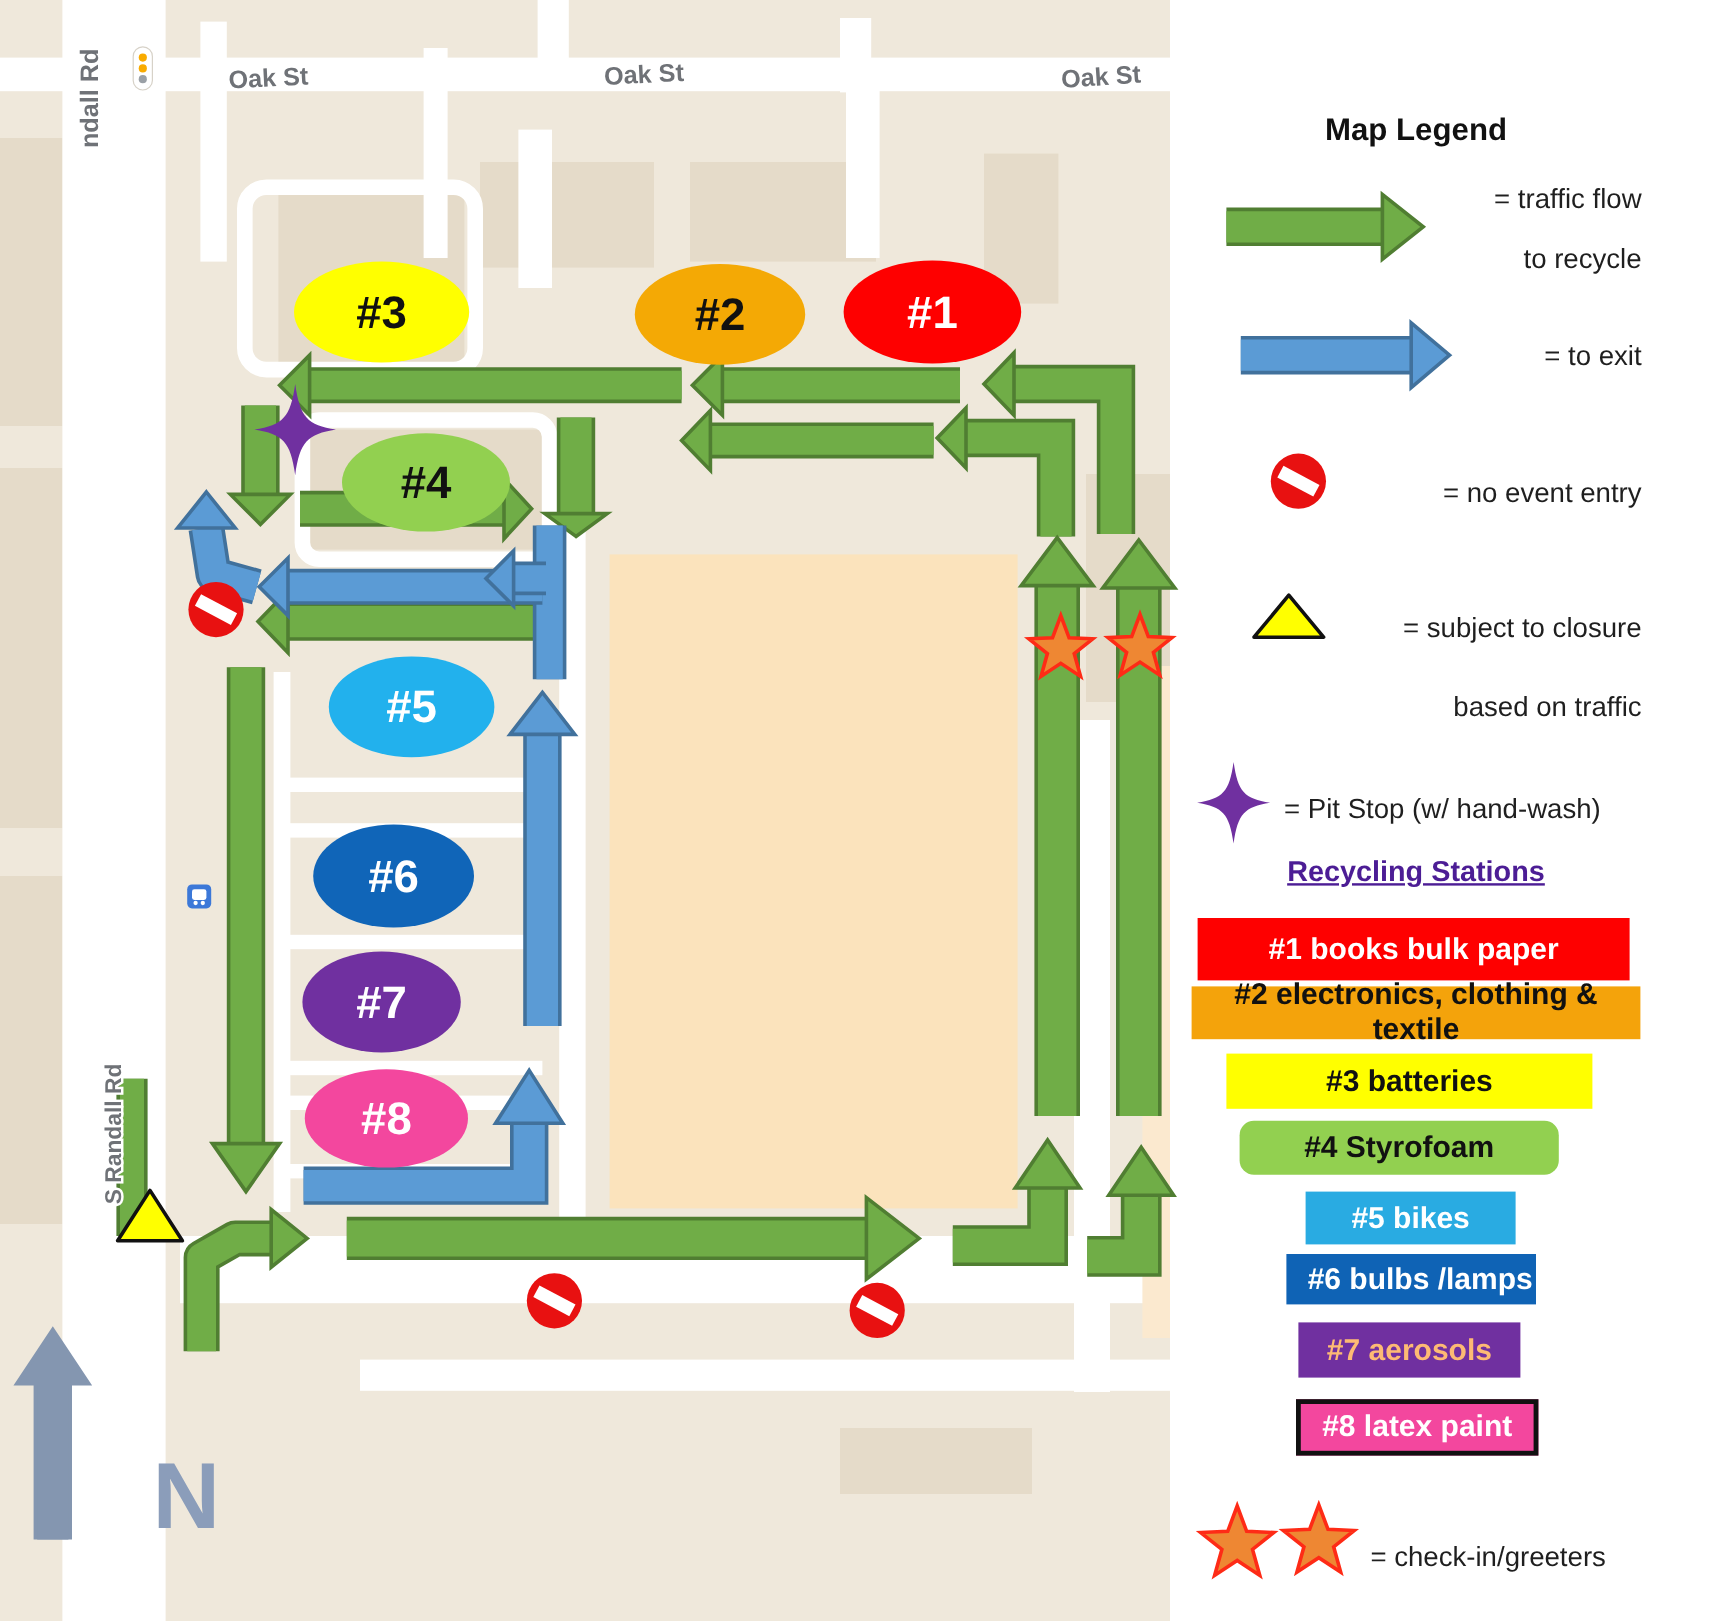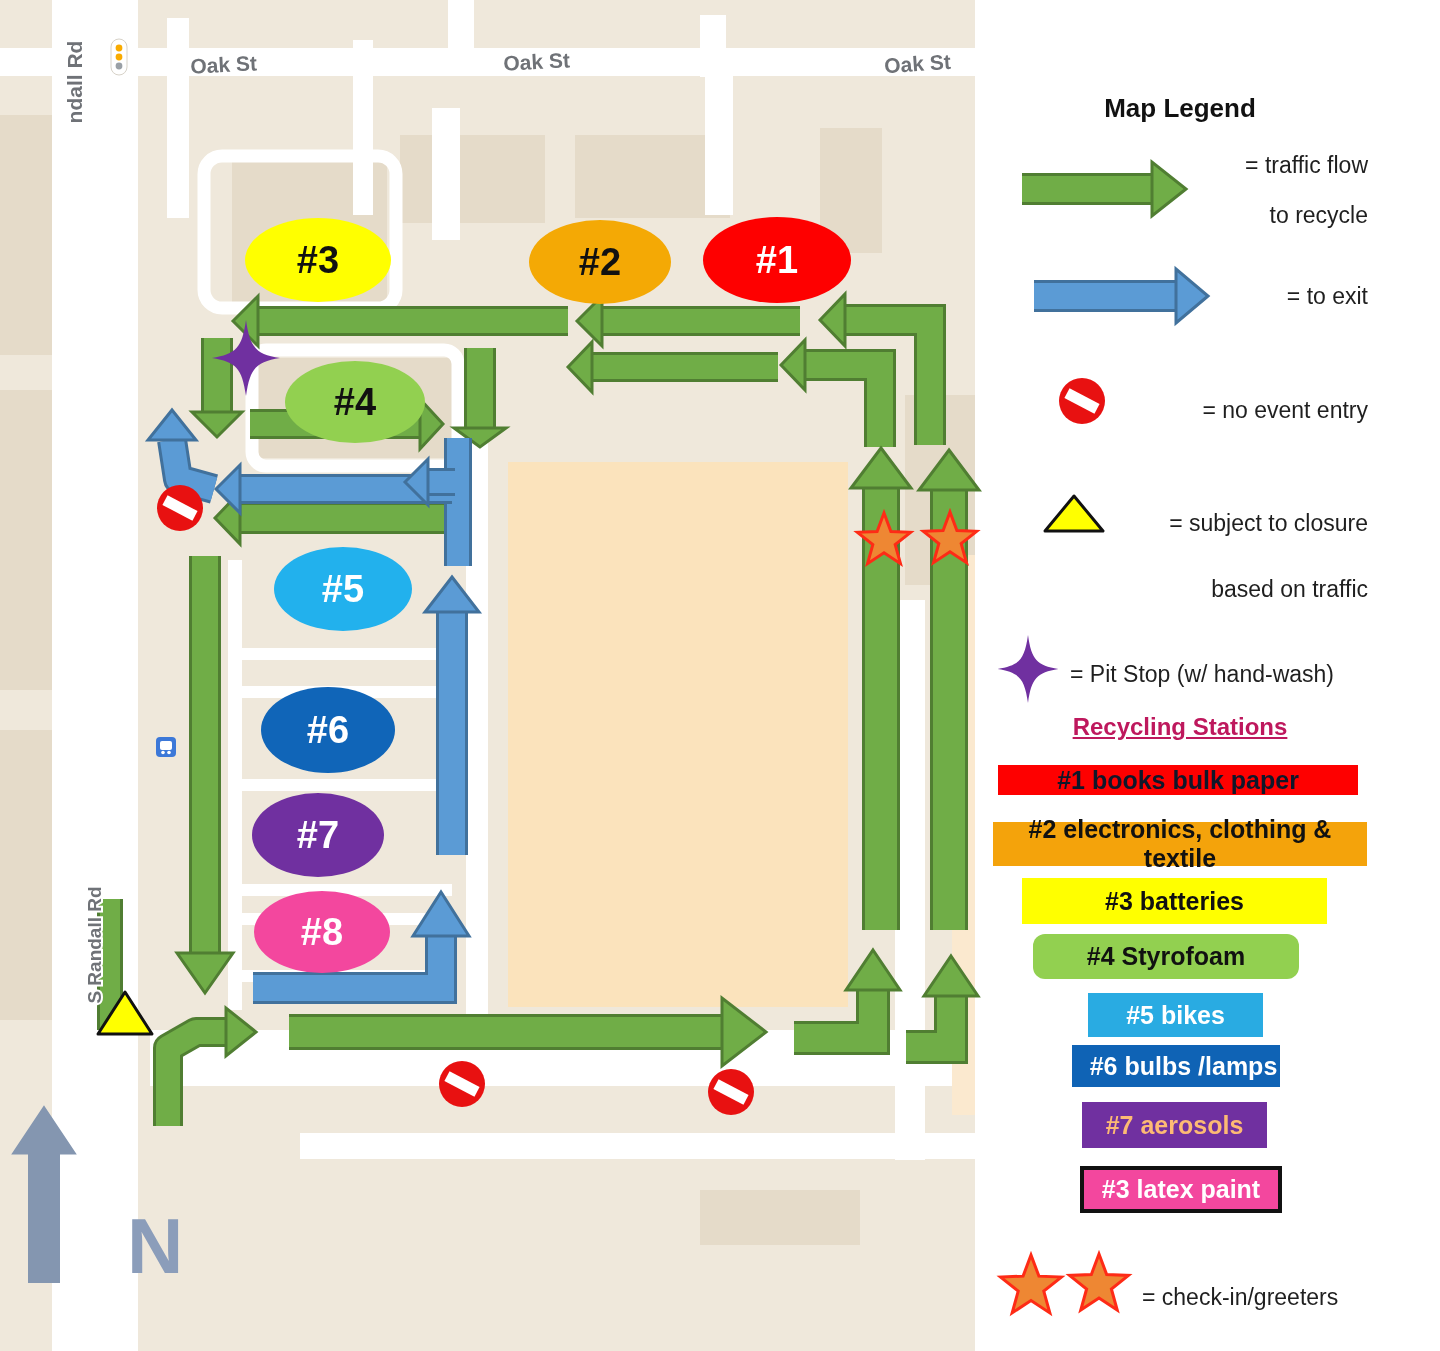--- a/index.html
+++ b/index.html
@@ -3,21 +3,21 @@
 <meta charset="utf-8">
 <style>
   html,body{margin:0;padding:0;background:#ffffff;}
   .stage{position:relative;width:1440px;height:1351px;background:#ffffff;overflow:hidden;
          font-family:"Liberation Sans",sans-serif;}
   #map-svg{position:absolute;left:0;top:0;}
   .ltext{position:absolute;color:#1f1f1f;font-size:23px;line-height:28px;white-space:nowrap;}
   .r{text-align:right;}
   .c{text-align:center;}
   .title{font-weight:bold;font-size:26px;color:#111;}
-  .rs-title{font-weight:bold;font-size:24px;text-decoration:underline;color:#be185d;}
+  .rs-title{font-weight:bold;font-size:24px;text-decoration:underline;color:#4c1d95;}
   .bar{position:absolute;font-weight:bold;font-size:25px;text-align:center;
        display:flex;align-items:center;justify-content:center;box-sizing:border-box;}
 </style>
 </head>
 <body>
 
 <div class="stage">
 
   <svg id="map-svg" width="1440" height="1351" viewBox="0 0 1440 1351">
       <rect x="0" y="0" width="975" height="1351" fill="#efe8db"></rect>
@@ -191,23 +191,23 @@
 
   <div class="ltext r" style="left:1100px;top:396px;width:268px;">= no event entry</div>
 
   <div class="ltext r" style="left:1090px;top:509px;width:278px;">= subject to closure</div>
   <div class="ltext r" style="left:1090px;top:575px;width:278px;">based on traffic</div>
 
   <div class="ltext" style="left:1070px;top:660px;width:310px;">= Pit Stop (w/ hand-wash)</div>
 
   <div class="ltext rs-title c" style="left:1040px;top:713px;width:280px;">Recycling Stations</div>
 
-  <div class="bar" style="left: 998px; top: 765px; width: 360px; height: 30px; background: rgb(254, 0, 0); color: #0f172a;">#1 books bulk paper</div>
+  <div class="bar" style="left: 998px; top: 765px; width: 360px; height: 52px; background: rgb(254, 0, 0); color: #ffffff;">#1 books bulk paper</div>
   <div class="bar" style="left: 993px; top: 822px; width: 374px; height: 44px; background: rgb(244, 163, 11); color: rgb(17, 17, 17);">#2 electronics, clothing &amp; textile</div>
   <div class="bar" style="left: 1022px; top: 878px; width: 305px; height: 46px; background: rgb(255, 255, 0); color: rgb(17, 17, 17);">#3 batteries</div>
   <div class="bar" style="left: 1033px; top: 934px; width: 266px; height: 45px; background: rgb(146, 208, 80); color: rgb(17, 17, 17); border-radius: 12px;">#4 Styrofoam</div>
   <div class="bar" style="left: 1088px; top: 993px; width: 175px; height: 44px; background: rgb(41, 171, 226); color: rgb(255, 255, 255);">#5 bikes</div>
   <div class="bar" style="left: 1072px; top: 1045px; width: 208px; height: 42px; background: rgb(15, 99, 181); color: rgb(255, 255, 255); padding-left: 15px;">#6 bulbs /lamps</div>
   <div class="bar" style="left: 1082px; top: 1102px; width: 185px; height: 46px; background: rgb(112, 48, 160); color: #fdba74;">#7 aerosols</div>
-  <div class="bar" style="left: 1080px; top: 1166px; width: 202px; height: 47px; background: rgb(243, 71, 158); color: rgb(255, 255, 255); border: 4px solid rgb(17, 17, 17);">#3 latex paint</div>
+  <div class="bar" style="left: 1080px; top: 1166px; width: 202px; height: 47px; background: rgb(243, 71, 158); color: rgb(255, 255, 255); border: 4px solid rgb(17, 17, 17);">#8 latex paint</div>
 
   <div class="ltext" style="left:1142px;top:1283px;width:270px;">= check-in/greeters</div>
 </div>
 
 </body></html>

